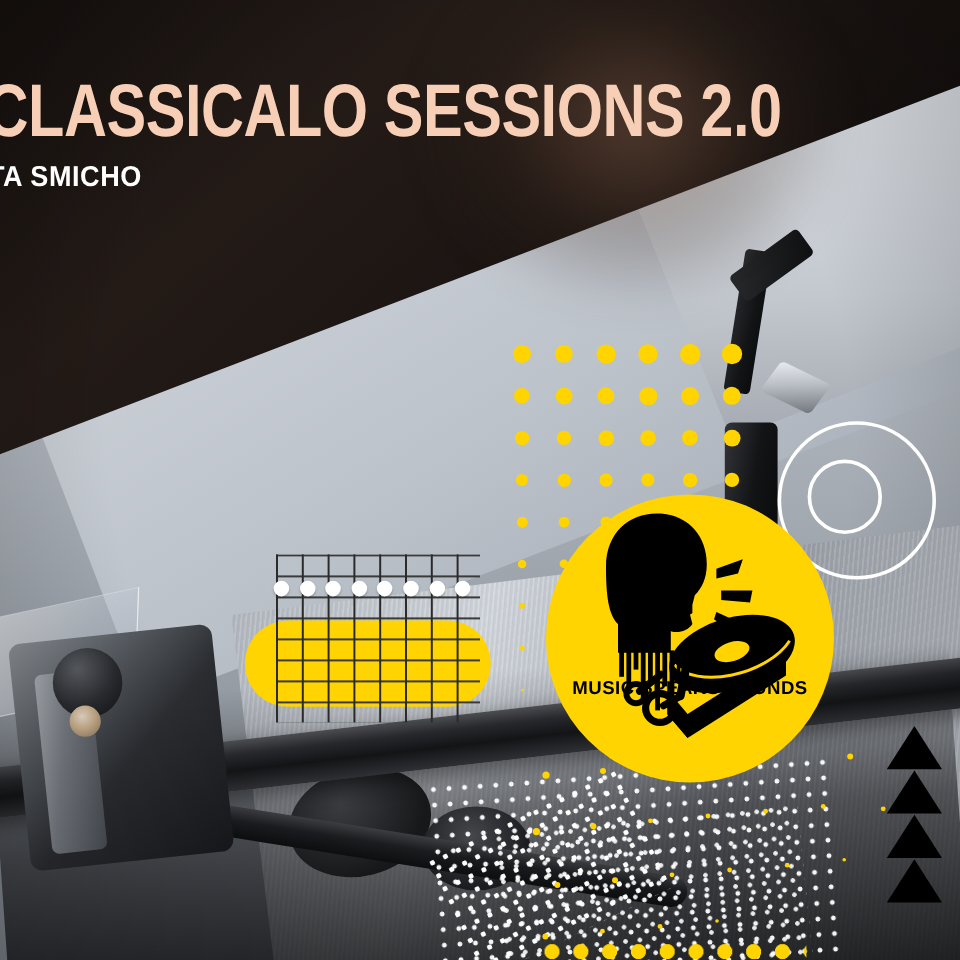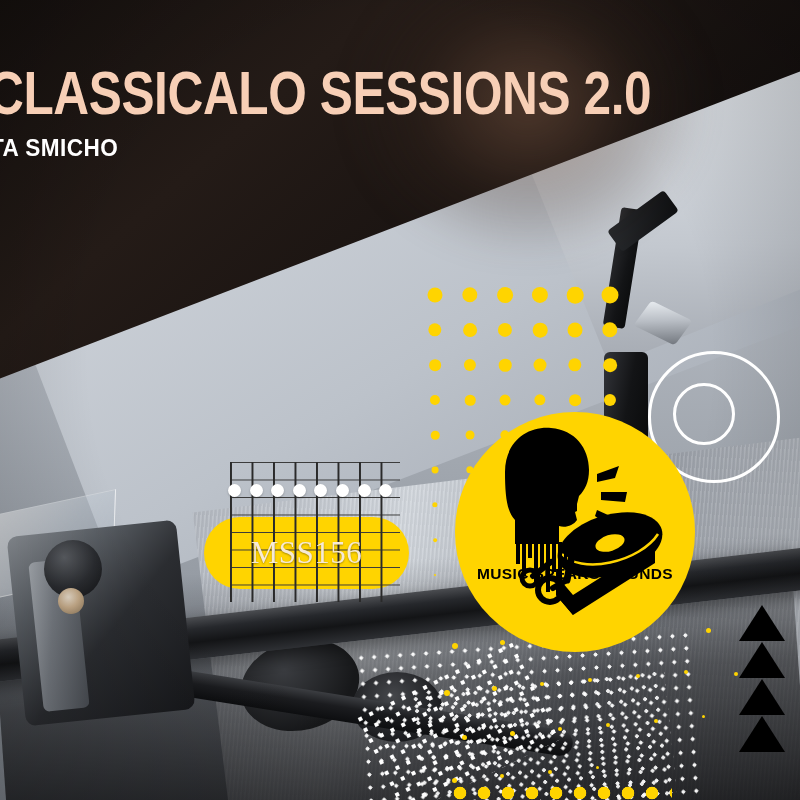--- a/index.html
+++ b/index.html
@@ -554,21 +554,20 @@
   <div class="fretdots" id="fretdots">
       <i style="left: 0px;"></i>
       <i style="left: 21.6px;"></i>
       <i style="left: 43.2px;"></i>
       <i style="left: 64.8px;"></i>
       <i style="left: 86.4px;"></i>
       <i style="left: 108px;"></i>
       <i style="left: 129.6px;"></i>
       <i style="left: 151.2px;"></i>
     </div>
-  <div class="lozenge-label">MSS156</div>
 
   <div class="logo-badge"></div>
   <svg class="logo-svg" viewBox="0 0 240 240">
 
     <path d="M101 183 L118 203 L200 151 L200 131 L118 183 Z" fill="#000"></path>
     <path d="M101 183 L101 163 L118 183 L118 203 Z" fill="#000"></path>
 
     <ellipse cx="155" cy="133" rx="54" ry="30" fill="#000" transform="rotate(-17 155 133)"></ellipse>
     <ellipse cx="155" cy="131" rx="15" ry="8" fill="#ffd400" transform="rotate(-17 155 131)"></ellipse>
 

